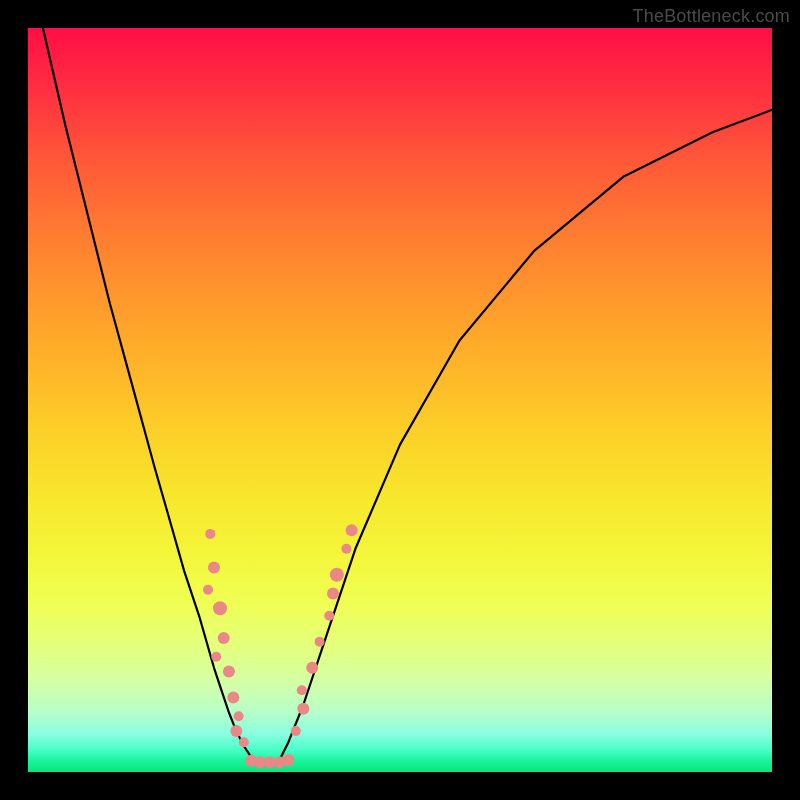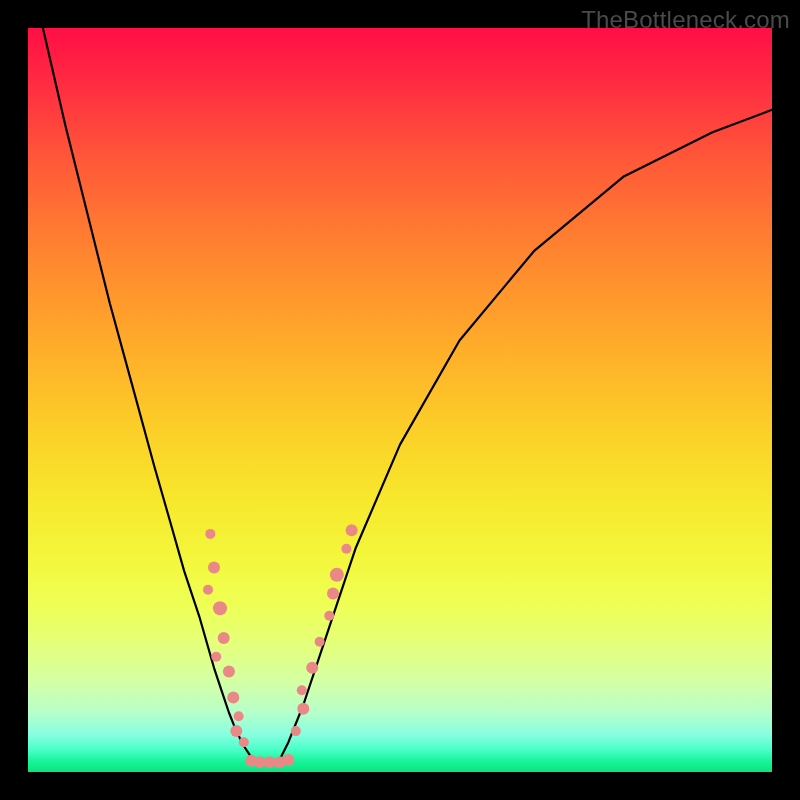--- a/index.html
+++ b/index.html
@@ -33,21 +33,21 @@
       #86ffdf 95%,
       #4affc8 97%,
       #18f59a 98.5%,
       #0be37e 100%);
   }
   .watermark {
     position: absolute;
     top: 6px;
     right: 10px;
     color: #4a4a4a;
-    font-size: 24px;
+    font-size: 18px;
     font-weight: 500;
     letter-spacing: 0.2px;
     z-index: 10;
   }
   svg.curve {
     position: absolute;
     left: 0;
     top: 0;
     width: 744px;
     height: 744px;

